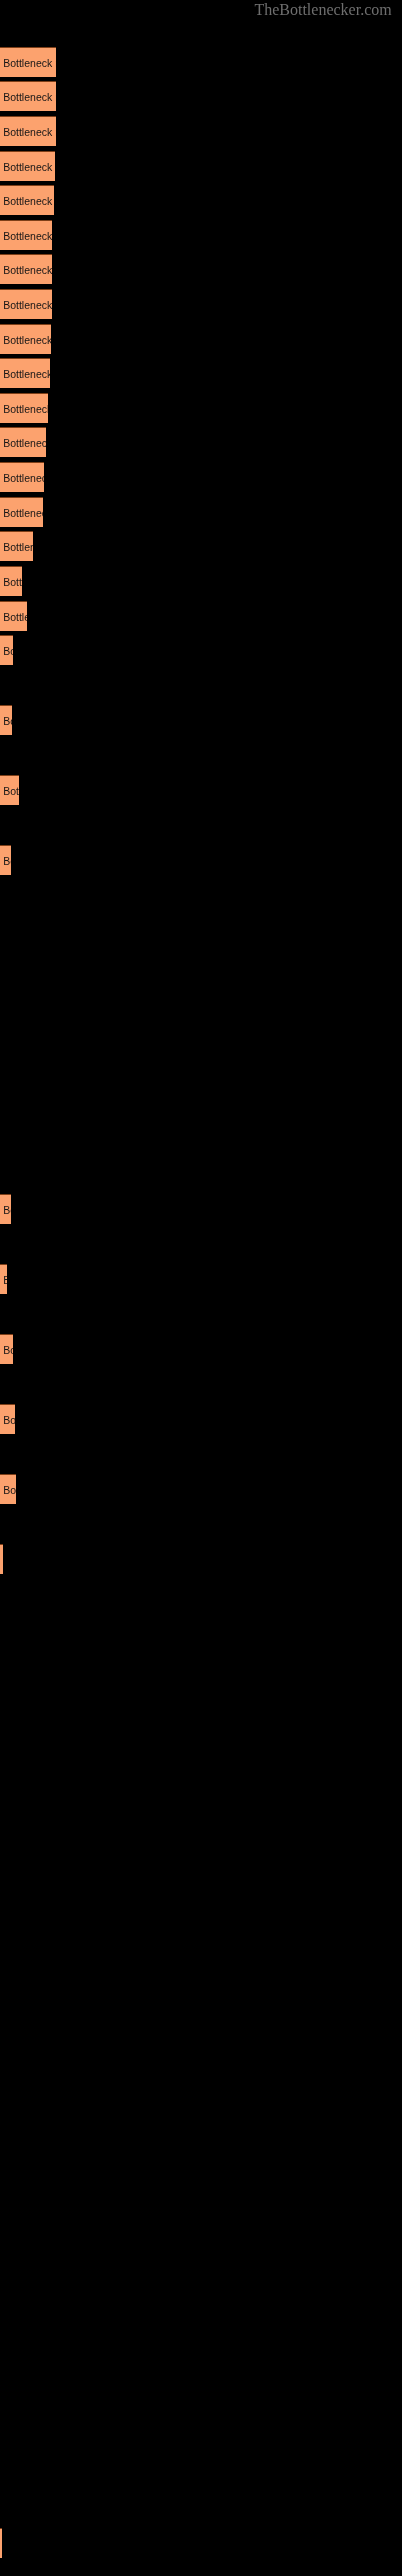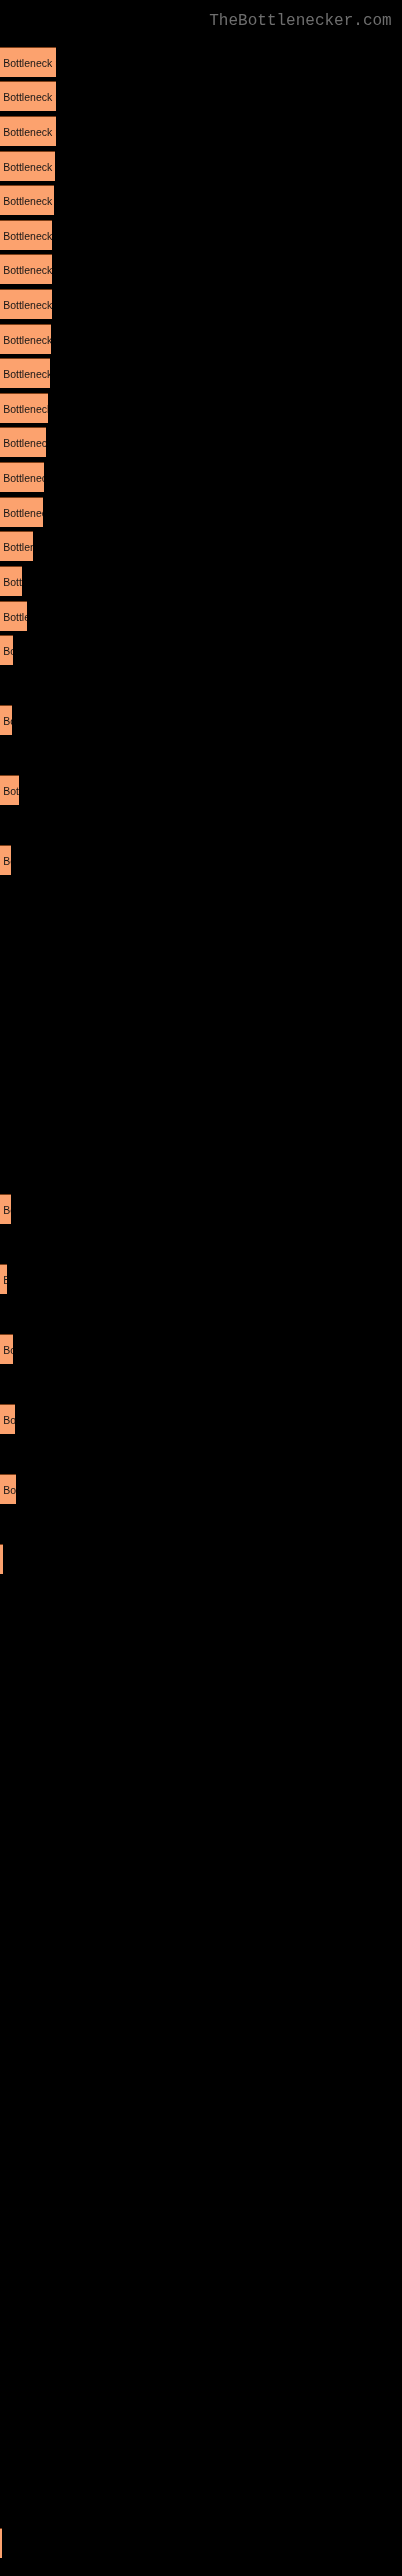--- a/index.html
+++ b/index.html
@@ -16,27 +16,27 @@
   }
   #page {
     position: relative;
     width: 403px;
     height: 2576px;
     background: #000000;
   }
   .site-title {
     position: absolute;
     right: 11.3px;
-    top: 13px;
+    top: 1px;
     font-size: 16px;
     line-height: 17.7px;
     color: #6e6e6e;
     letter-spacing: 0px;
     white-space: nowrap;
-    font-family: Liberation Mono, monospace;
+    font-family: Liberation Serif, serif;
   }
   .chart-area {
     position: absolute;
     left: 0;
     top: 0;
     width: 403px;
     height: 2576px;
   }
   .bar-row {
     position: absolute;

